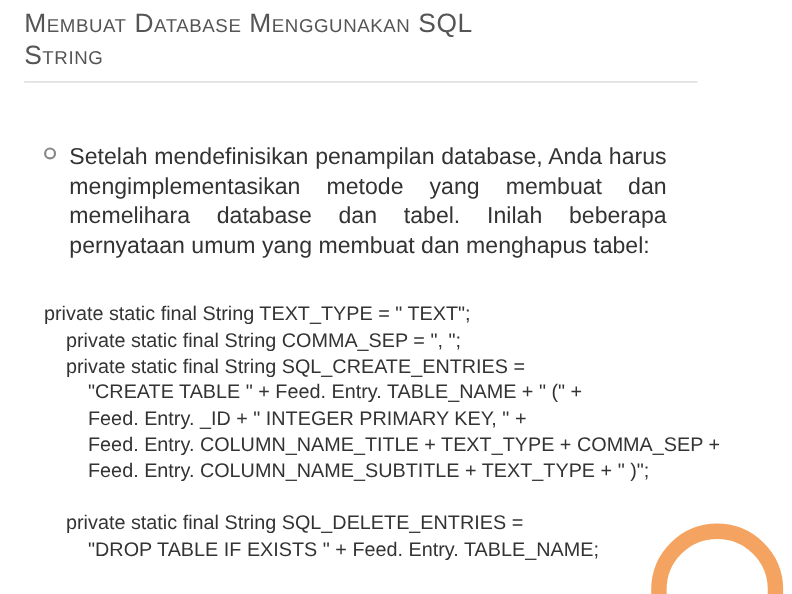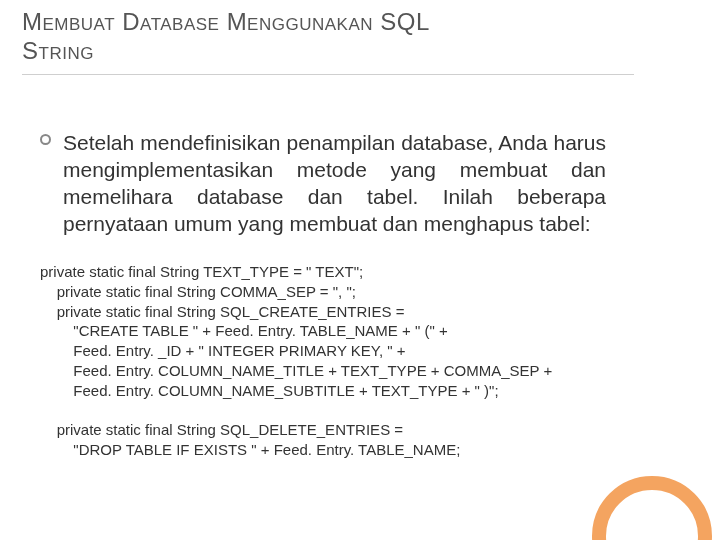--- a/index.html
+++ b/index.html
@@ -63,24 +63,24 @@
   .bullet-text {
     font-size: 21px;
     line-height: 1.28;
     text-align: justify;
     text-justify: inter-word;
     color: #333;
     flex: 1 1 auto;
   }
   .code-block {
     position: absolute;
-    top: 262px;
+    top: 274px;
     left: 40px;
     right: 50px;
-    font-size: 15px;
+    font-size: 18px;
     line-height: 1.32;
     color: #333;
     white-space: pre;
     font-family: Arial, Helvetica, sans-serif;
   }
   .corner-circle {
     position: absolute;
     right: -56px;
     bottom: -56px;
     width: 120px;

